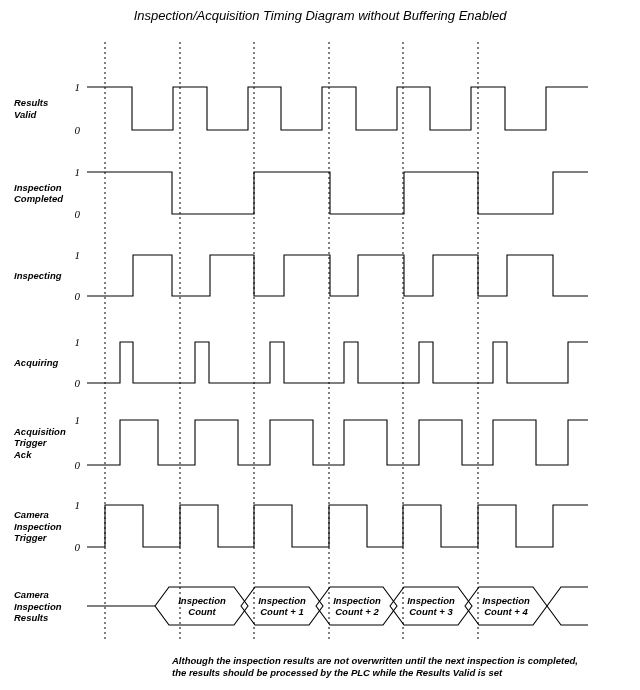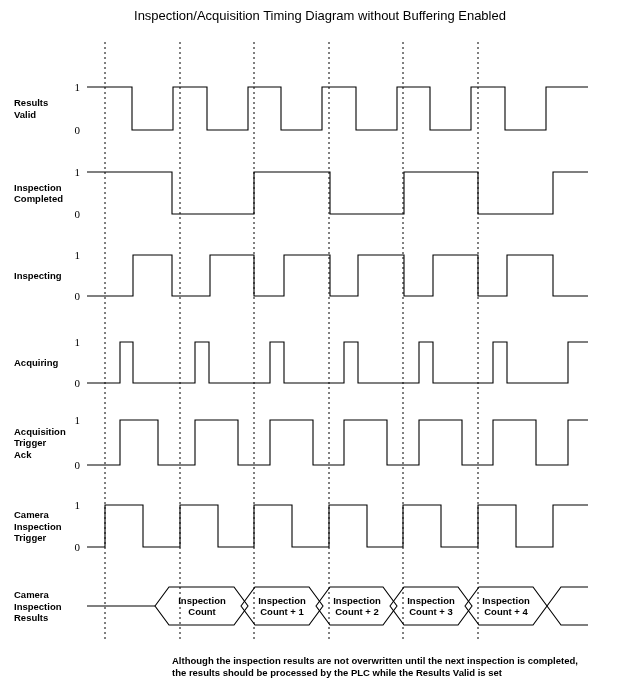--- a/index.html
+++ b/index.html
@@ -13,20 +13,21 @@
     font-family: "Liberation Sans", sans-serif;
     color: #000000;
     overflow: hidden;
     position: relative;
   }
   #diagram-root {
     position: absolute;
     left: 0; top: 0;
     width: 556px;
     height: 690px;
+    font-style: italic;
   }
   svg { display: block; }
   .title-text {
     font-family: "Liberation Sans", sans-serif;
     font-size: 13px;
     fill: #000000;
   }
   .row-label {
     font-family: "Liberation Sans", sans-serif;
     font-size: 9.5px;

